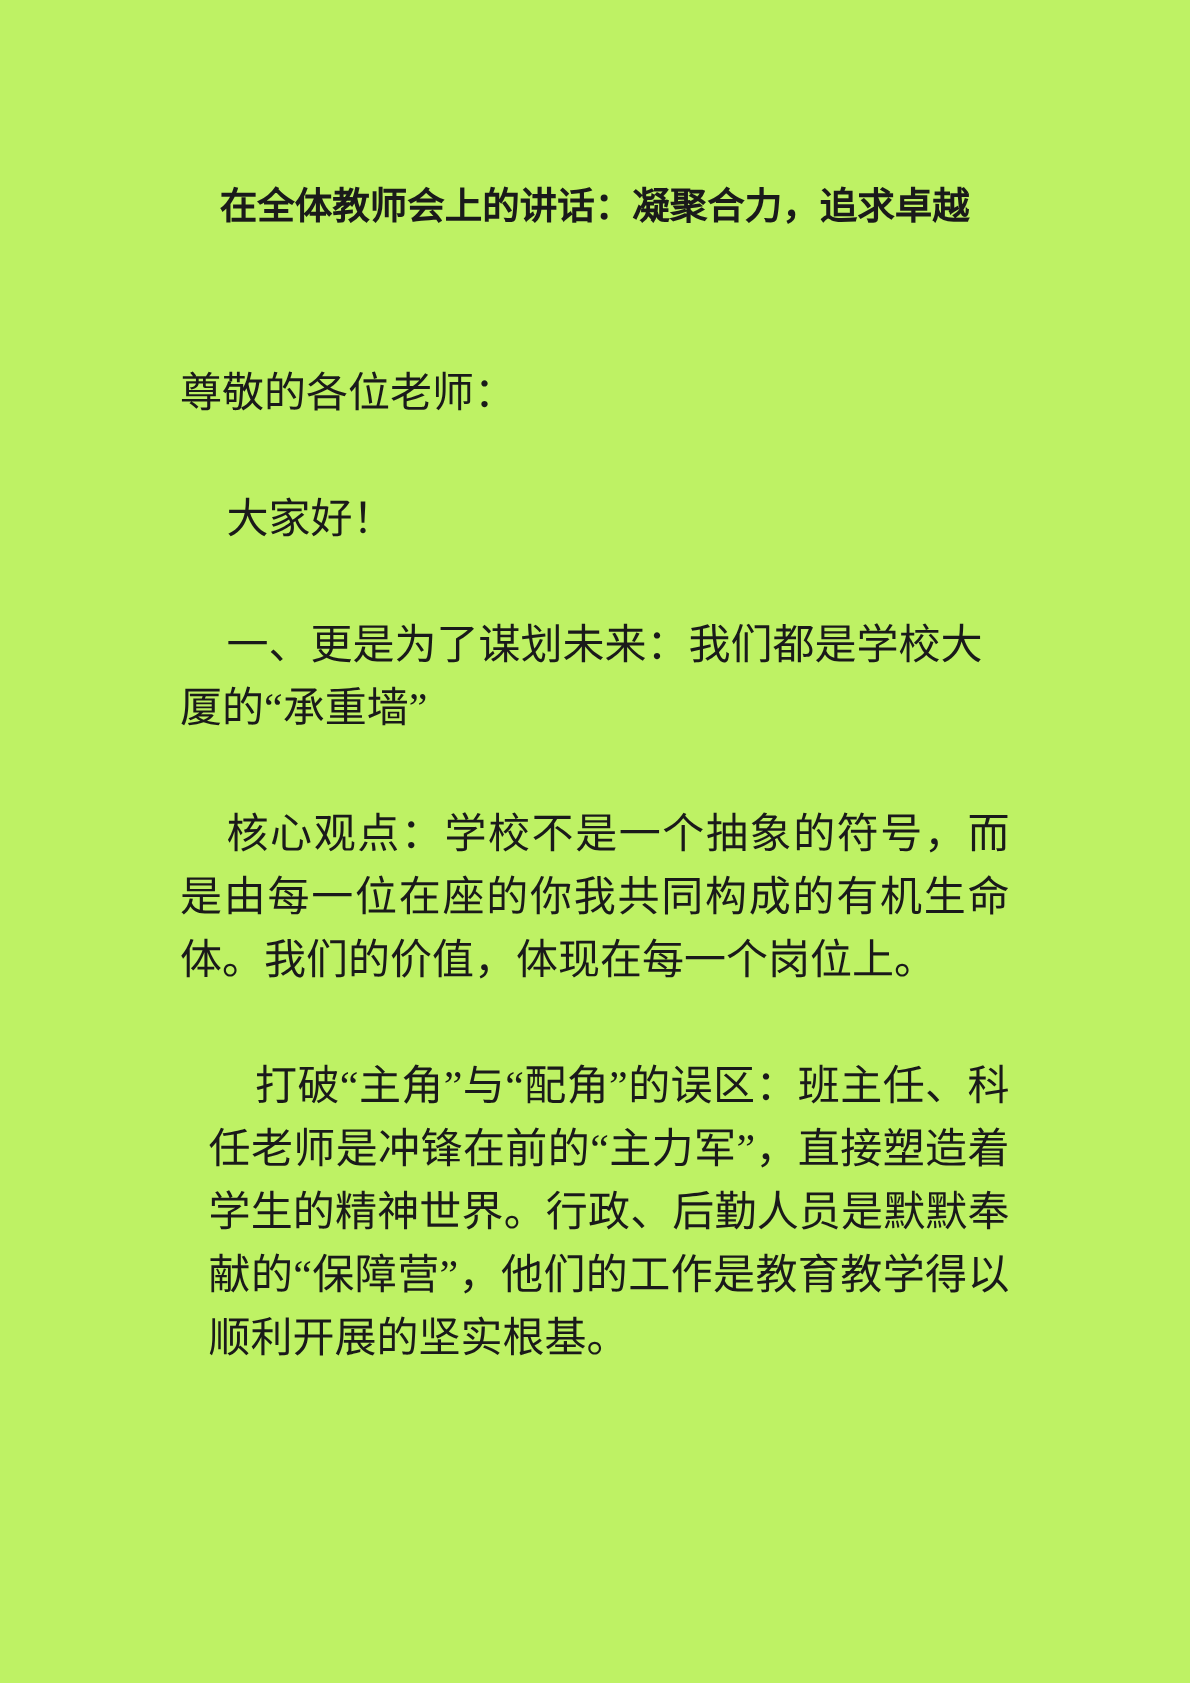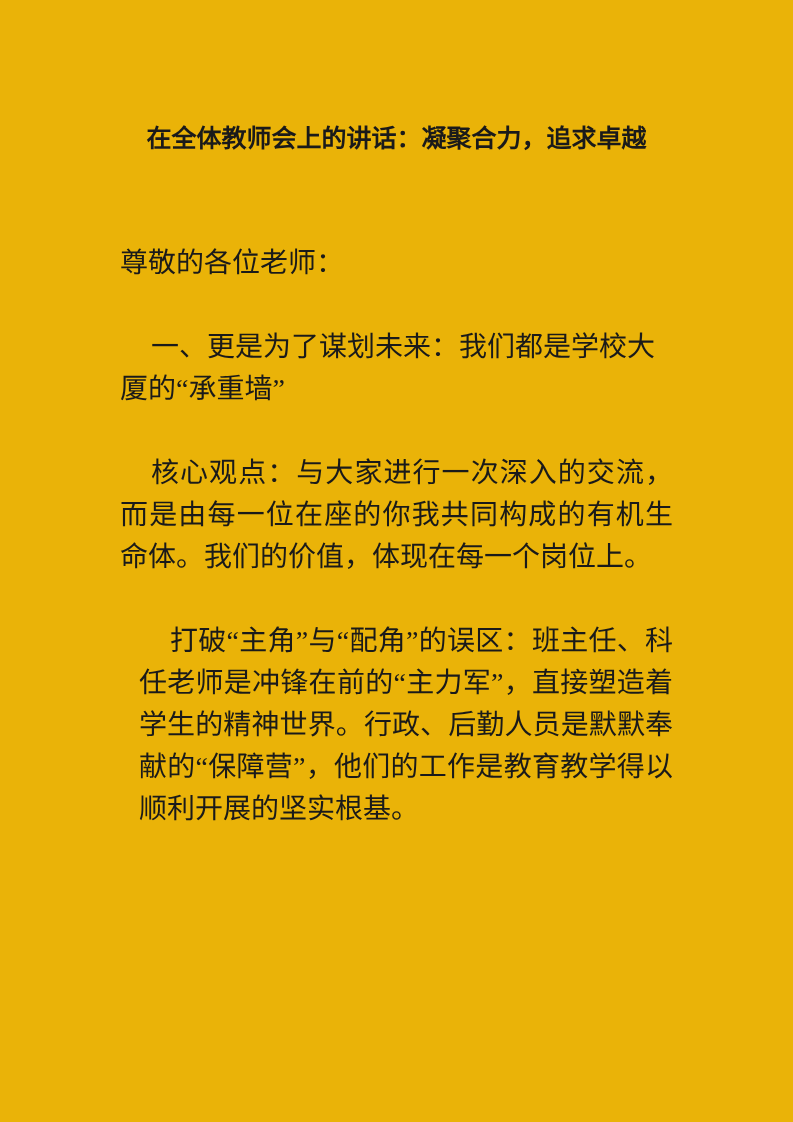--- a/index.html
+++ b/index.html
@@ -11,21 +11,21 @@
     height: 1122px;
     background: #ffffff;
     overflow: hidden;
     font-family: "Liberation Serif", "DejaVu Serif", serif;
   }
   .page {
     box-sizing: border-box;
     width: 793px;
     height: 1122px;
     padding: 118px 120px 40px 120px;
-    background: #eab308;
+    background: #bef264;
     color: #1a1a1a;
   }
   .doc-title {
     font-size: 25px;
     font-weight: bold;
     line-height: 42px;
     text-align: center;
     margin: 0 0 82px 0;
     color: #1a1a1a;
   }
@@ -48,20 +48,21 @@
   }
 </style>
 </head>
 <body>
 
 <div class="page">
   <h1 class="doc-title">在全体教师会上的讲话：凝聚合力，追求卓越</h1>
 
   <p class="para">尊敬的各位老师：</p>
 
+  <p class="para indent">大家好！</p>
 
 
   <p class="para indent">一、更是为了谋划未来：我们都是学校大厦的“承重墙”</p>
 
-  <p class="para indent justify">核心观点：与大家进行一次深入的交流，而是由每一位在座的你我共同构成的有机生命体。我们的价值，体现在每一个岗位上。</p>
+  <p class="para indent justify">核心观点：学校不是一个抽象的符号，而是由每一位在座的你我共同构成的有机生命体。我们的价值，体现在每一个岗位上。</p>
 
   <p class="para indent justify">打破“主角”与“配角”的误区：班主任、科任老师是冲锋在前的“主力军”，直接塑造着学生的精神世界。行政、后勤人员是默默奉献的“保障营”，他们的工作是教育教学得以顺利开展的坚实根基。</p>
 </div>
 
 </body></html>

